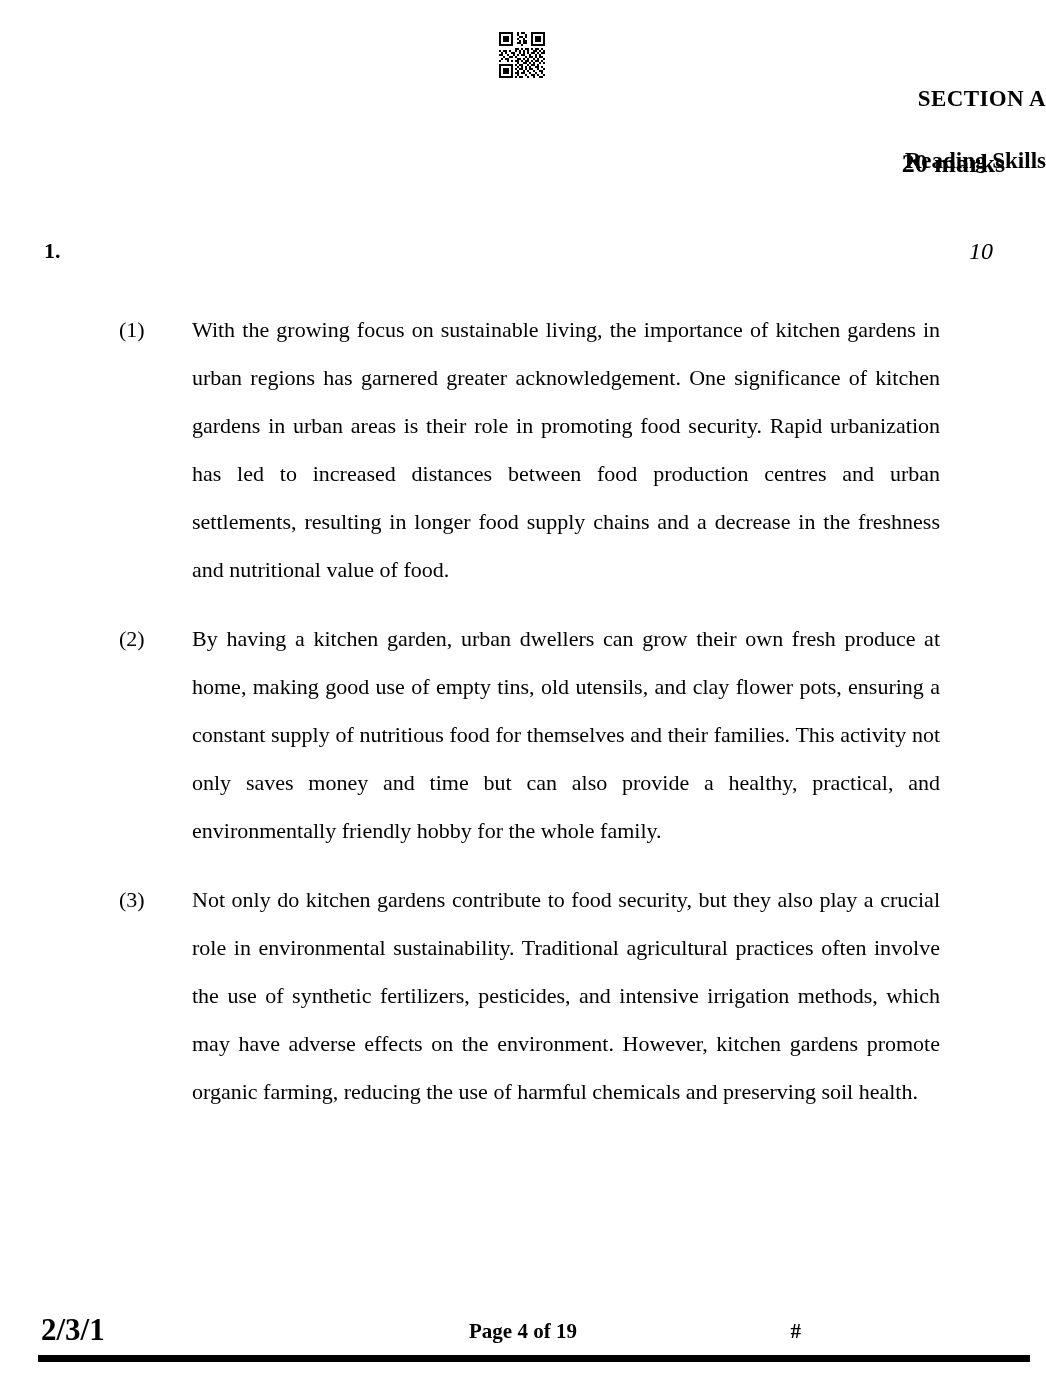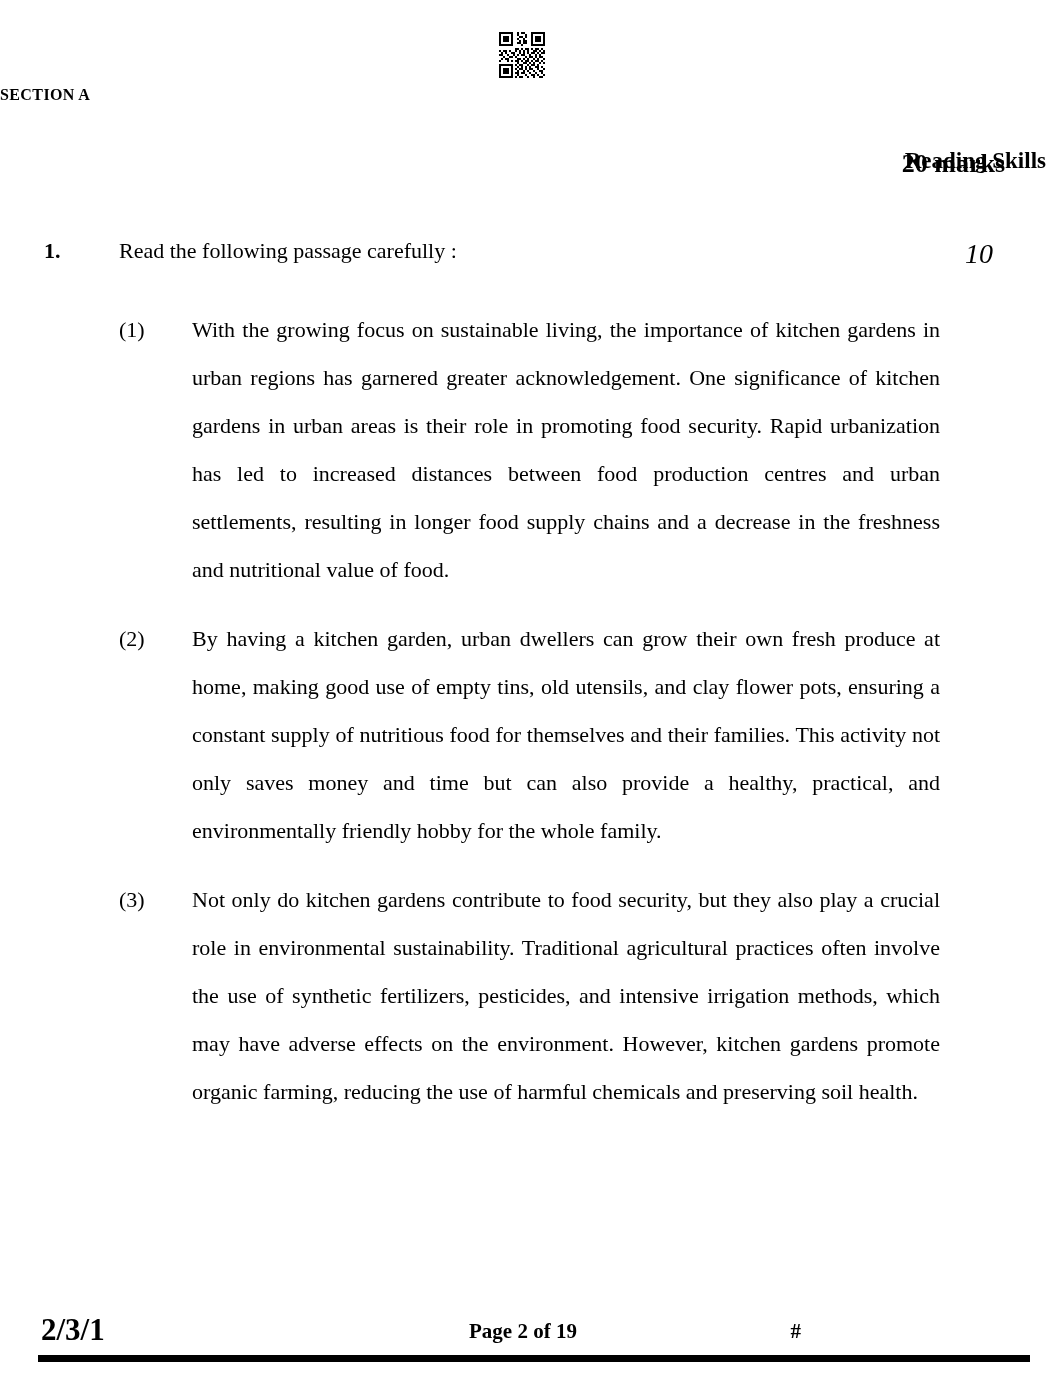--- a/index.html
+++ b/index.html
@@ -34,22 +34,22 @@
     height: 46px;
   }
   .qr-wrap svg { display: block; width: 46px; height: 46px; }
 
   
   .section-title {
     position: absolute;
     left: 0;
     top: 86px;
     width: 1046px;
-    text-align: left;
-    font-size: 16px;
+    text-align: right;
+    font-size: 23px;
     font-weight: bold;
     letter-spacing: 0.4px;
   }
 
   .subsection-row {
     position: absolute;
     left: 0;
     top: 148px;
     width: 1046px;
     height: 34px;
@@ -89,21 +89,21 @@
   .q-text {
     position: absolute;
     left: 119px;
     top: 0;
     font-size: 22px;
   }
   .q-marks {
     position: absolute;
     right: 53px;
     top: 0;
-    font-size: 28px;
+    font-size: 24px;
     font-style: italic;
   }
 
   
   .passage {
     position: absolute;
     left: 0;
     top: 306px;
     width: 1046px;
   }
@@ -312,21 +312,20 @@
 
   <div class="section-title">SECTION A</div>
 
   <div class="subsection-row">
     <div class="subsection-title">Reading Skills</div>
     <div class="marks-total">20 marks</div>
   </div>
 
   <div class="question-row">
     <span class="q-number">1.</span>
-    <span class="q-text">Read the following passage carefully :</span>
     <span class="q-marks">10</span>
   </div>
 
   <div class="passage">
 
     <div class="para">
       <span class="para-num">(1)</span>
       <span class="body">With the growing focus on sustainable living, the importance of kitchen gardens in urban regions has garnered greater acknowledgement. One significance of kitchen gardens in urban areas is their role in promoting food security. Rapid urbanization has led to increased distances between food production centres and urban settlements, resulting in longer food supply chains and a decrease in the freshness and nutritional value of food.</span>
     </div>
 
@@ -337,18 +336,18 @@
 
     <div class="para">
       <span class="para-num">(3)</span>
       <span class="body">Not only do kitchen gardens contribute to food security, but they also play a crucial role in environmental sustainability. Traditional agricultural practices often involve the use of synthetic fertilizers, pesticides, and intensive irrigation methods, which may have adverse effects on the environment. However, kitchen gardens promote organic farming, reducing the use of harmful chemicals and preserving soil health.</span>
     </div>
 
   </div>
 
   <div class="footer">
     <span class="footer-code">2/3/1</span>
-    <span class="footer-page">Page 2 of 19</span>
+    <span class="footer-page">Page 4 of 19</span>
     <span class="footer-hash">#</span>
   </div>
   <div class="footer-rule"></div>
 
 </div>
 
 </body></html>

